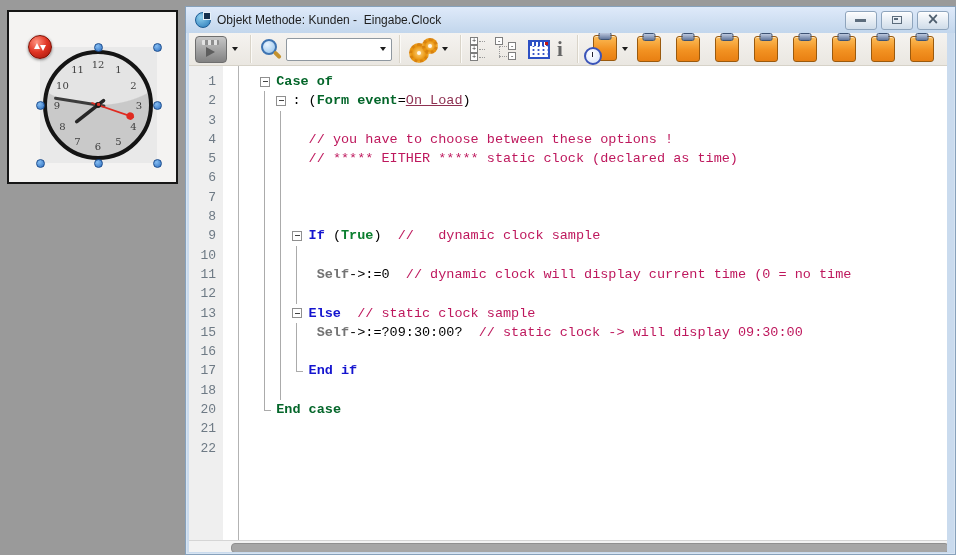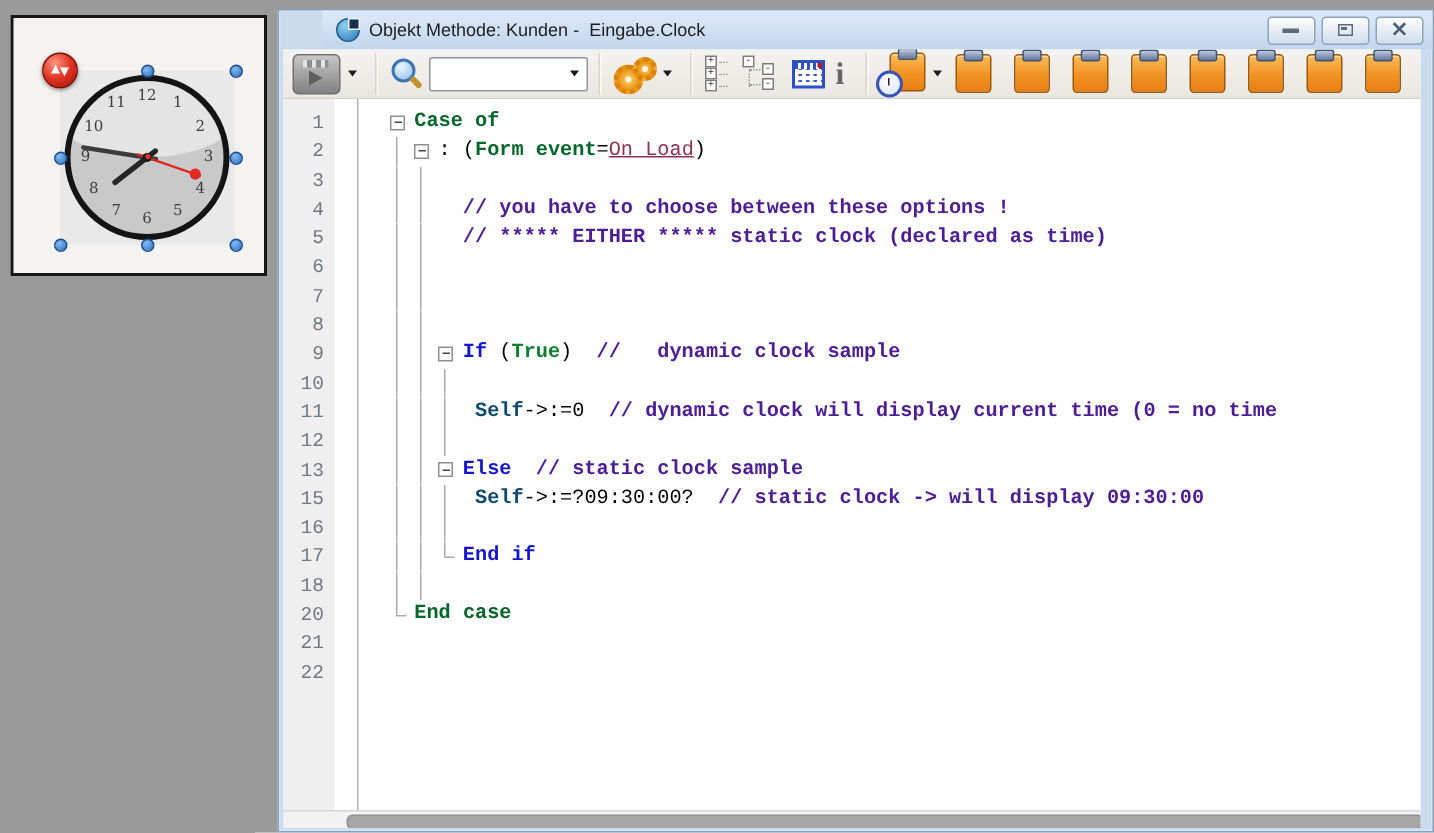--- a/index.html
+++ b/index.html
@@ -23,21 +23,21 @@
          border:1px solid #7d1005;box-shadow:0 1px 3px rgba(0,0,0,.45);}
   .badge::before{content:"";position:absolute;left:5px;top:7px;width:0;height:0;
          border-left:3px solid transparent;border-right:3px solid transparent;border-bottom:6px solid #fff;}
   .badge::after{content:"";position:absolute;right:5px;bottom:7px;width:0;height:0;
          border-left:3px solid transparent;border-right:3px solid transparent;border-top:6px solid #fff;}
 
   
   .window{position:absolute;left:185px;top:6px;width:771px;height:549px;box-sizing:border-box;
           background:#cadbee;border:1px solid #87a1bb;box-shadow:0 0 0 1px rgba(255,255,255,.25) inset;}
   .titlebar{position:absolute;left:0;top:0;right:0;height:26px;display:flex;align-items:center;
-            background:linear-gradient(#dfeafa,#c2d6ec);padding-left:9px;box-sizing:border-box;margin-left:29px;}
+            background:linear-gradient(#dfeafa,#c2d6ec);padding-left:9px;box-sizing:border-box;}
   .app-icon{width:14px;height:14px;border-radius:50%;margin-right:6px;position:relative;
             background:radial-gradient(circle at 35% 30%,#8fd0ee,#2878b8);border:1px solid #1b5c94;}
   .app-icon::after{content:"";position:absolute;right:-1px;top:-1px;width:6px;height:6px;
             background:#16314f;border:1px solid #e8f2fa;}
   .title{font-size:12px;color:#1e1e1e;white-space:pre;}
   .controls{margin-left:auto;margin-right:6px;display:flex;gap:4px;}
   .wbtn{width:30px;height:17px;border-radius:3px;border:1px solid #8ea4bc;position:relative;
         background:linear-gradient(#fdfdfe,#cfdce9);box-shadow:0 1px 1px rgba(255,255,255,.8) inset;}
   .wbtn.min::after{content:"";position:absolute;left:9px;top:7px;width:11px;height:3px;background:#5c6c7c;}
   .wbtn.max::after{content:"";position:absolute;left:10px;top:4px;width:8px;height:6px;
@@ -115,23 +115,23 @@
   .slot{display:inline-block;width:2ch;height:19.3px;vertical-align:top;position:relative;}
   .slot.l::before{content:"";position:absolute;left:4px;top:0;bottom:0;width:1px;background:#ababab;}
   .slot.b::before{content:"";position:absolute;left:0;top:4.5px;width:8px;height:8px;box-sizing:content-box;
         border:1px solid #8f8f8f;background:#fff;z-index:1;}
   .slot.b::after{content:"";position:absolute;left:2.5px;top:9px;width:5px;height:1px;background:#444;z-index:2;}
   .slot.c::before{content:"";position:absolute;left:4px;top:0;width:1px;height:10px;background:#ababab;}
   .slot.c::after{content:"";position:absolute;left:4px;top:10px;width:7px;height:1px;background:#ababab;}
   .sg{color:#04662a;font-weight:bold;}
   .sb{color:#1414cf;font-weight:bold;}
   .st{color:#0c8030;font-weight:bold;}
-  .sm{color:#0c4a6e;font-weight:bold;}
+  .sm{color:#737373;font-weight:bold;}
   .sev{color:#8e3152;text-decoration:underline;}
-  .scm{color:#4c1d95;font-weight:bold;}
+  .scm{color:#be185d;}
   .sk{color:#000;}
 
   
   .hscroll{position:absolute;left:0;right:0;bottom:0;height:12px;background:#f2f2f2;
            border-top:1px solid #d5d5d5;box-sizing:border-box;}
   .hthumb{position:absolute;left:42px;width:716px;top:2px;height:8px;border-radius:4px;
           background:#a6a6a6;border:1px solid #8f8f8f;}
 </style>
 </head>
 <body>

